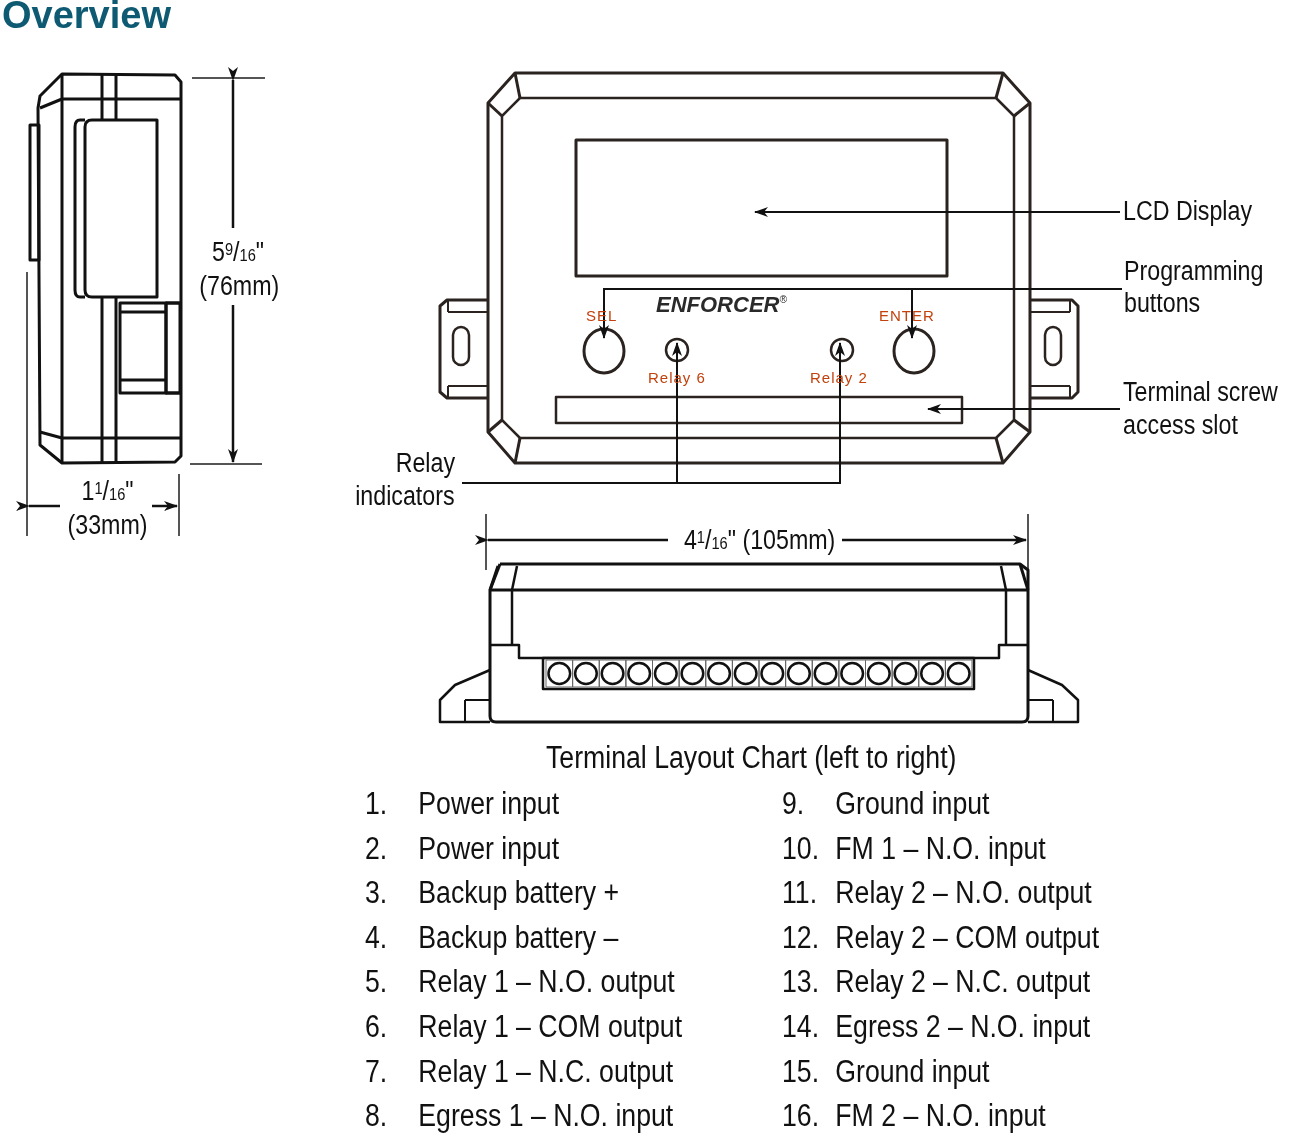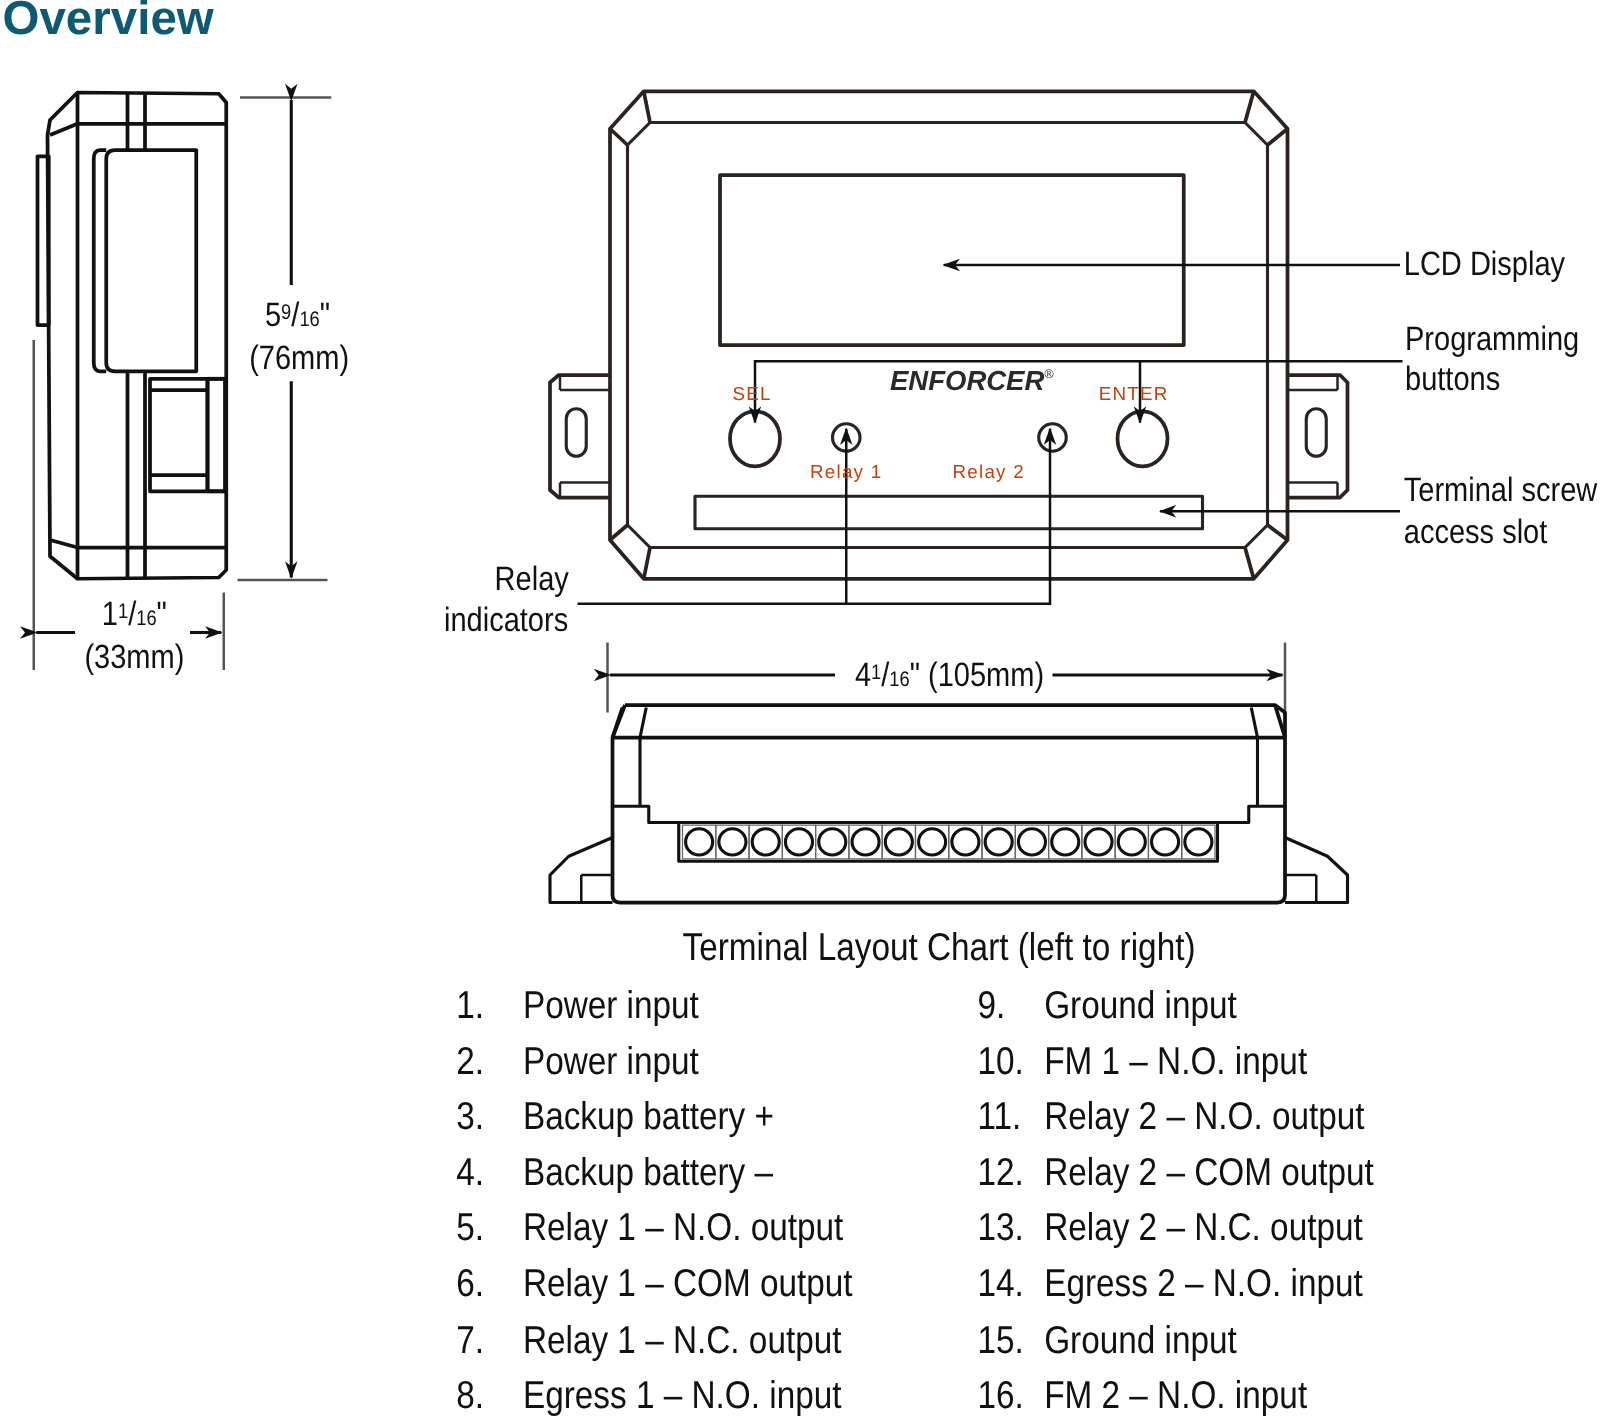--- a/index.html
+++ b/index.html
@@ -184,25 +184,25 @@
   <span>(76mm)</span>
 </div>
 <div class="dim" style="left:60px; top:476px; width:95px; background:transparent;">
   <span>1</span><sup>1</sup>/<sub>16</sub><span>"</span><br>
   <span>(33mm)</span>
 </div>
 <div class="dim" style="left:672px; top:525px; width:170px;">
   <span>4</span><sup>1</sup>/<sub>16</sub><span>"</span> <span>(105mm)</span>
 </div>
 
-<div class="brand" style="left:712px; top:292px;"><span>ENFORCER</span><sup>®</sup></div>
+<div class="brand" style="left:656px; top:292px;"><span>ENFORCER</span><sup>®</sup></div>
 <div class="small" style="left:586px; top:307px;">SEL</div>
 <div class="small" style="left:879px; top:307px;">ENTER</div>
-<div class="small" style="left:648px; top:369px;">Relay 1</div>
-<div class="small" style="left:762px; top:369px;">Relay 2</div>
+<div class="small" style="left:648px; top:369px;">Relay 6</div>
+<div class="small" style="left:810px; top:369px;">Relay 2</div>
 
 <div class="lbl" style="left:1123px; top:195px;">LCD Display</div>
 <div class="lbl" style="left:1124px; top:255px;">Programming</div>
 <div class="lbl" style="left:1124px; top:287px;">buttons</div>
 <div class="lbl" style="left:1123px; top:376px;">Terminal screw</div>
 <div class="lbl" style="left:1123px; top:409px;">access slot</div>
 <div class="lbl right" style="right:837px; top:447px;">Relay</div>
 <div class="lbl right" style="right:837px; top:480px;">indicators</div>
 
 <div class="chart-title">Terminal Layout Chart (left to right)</div>

